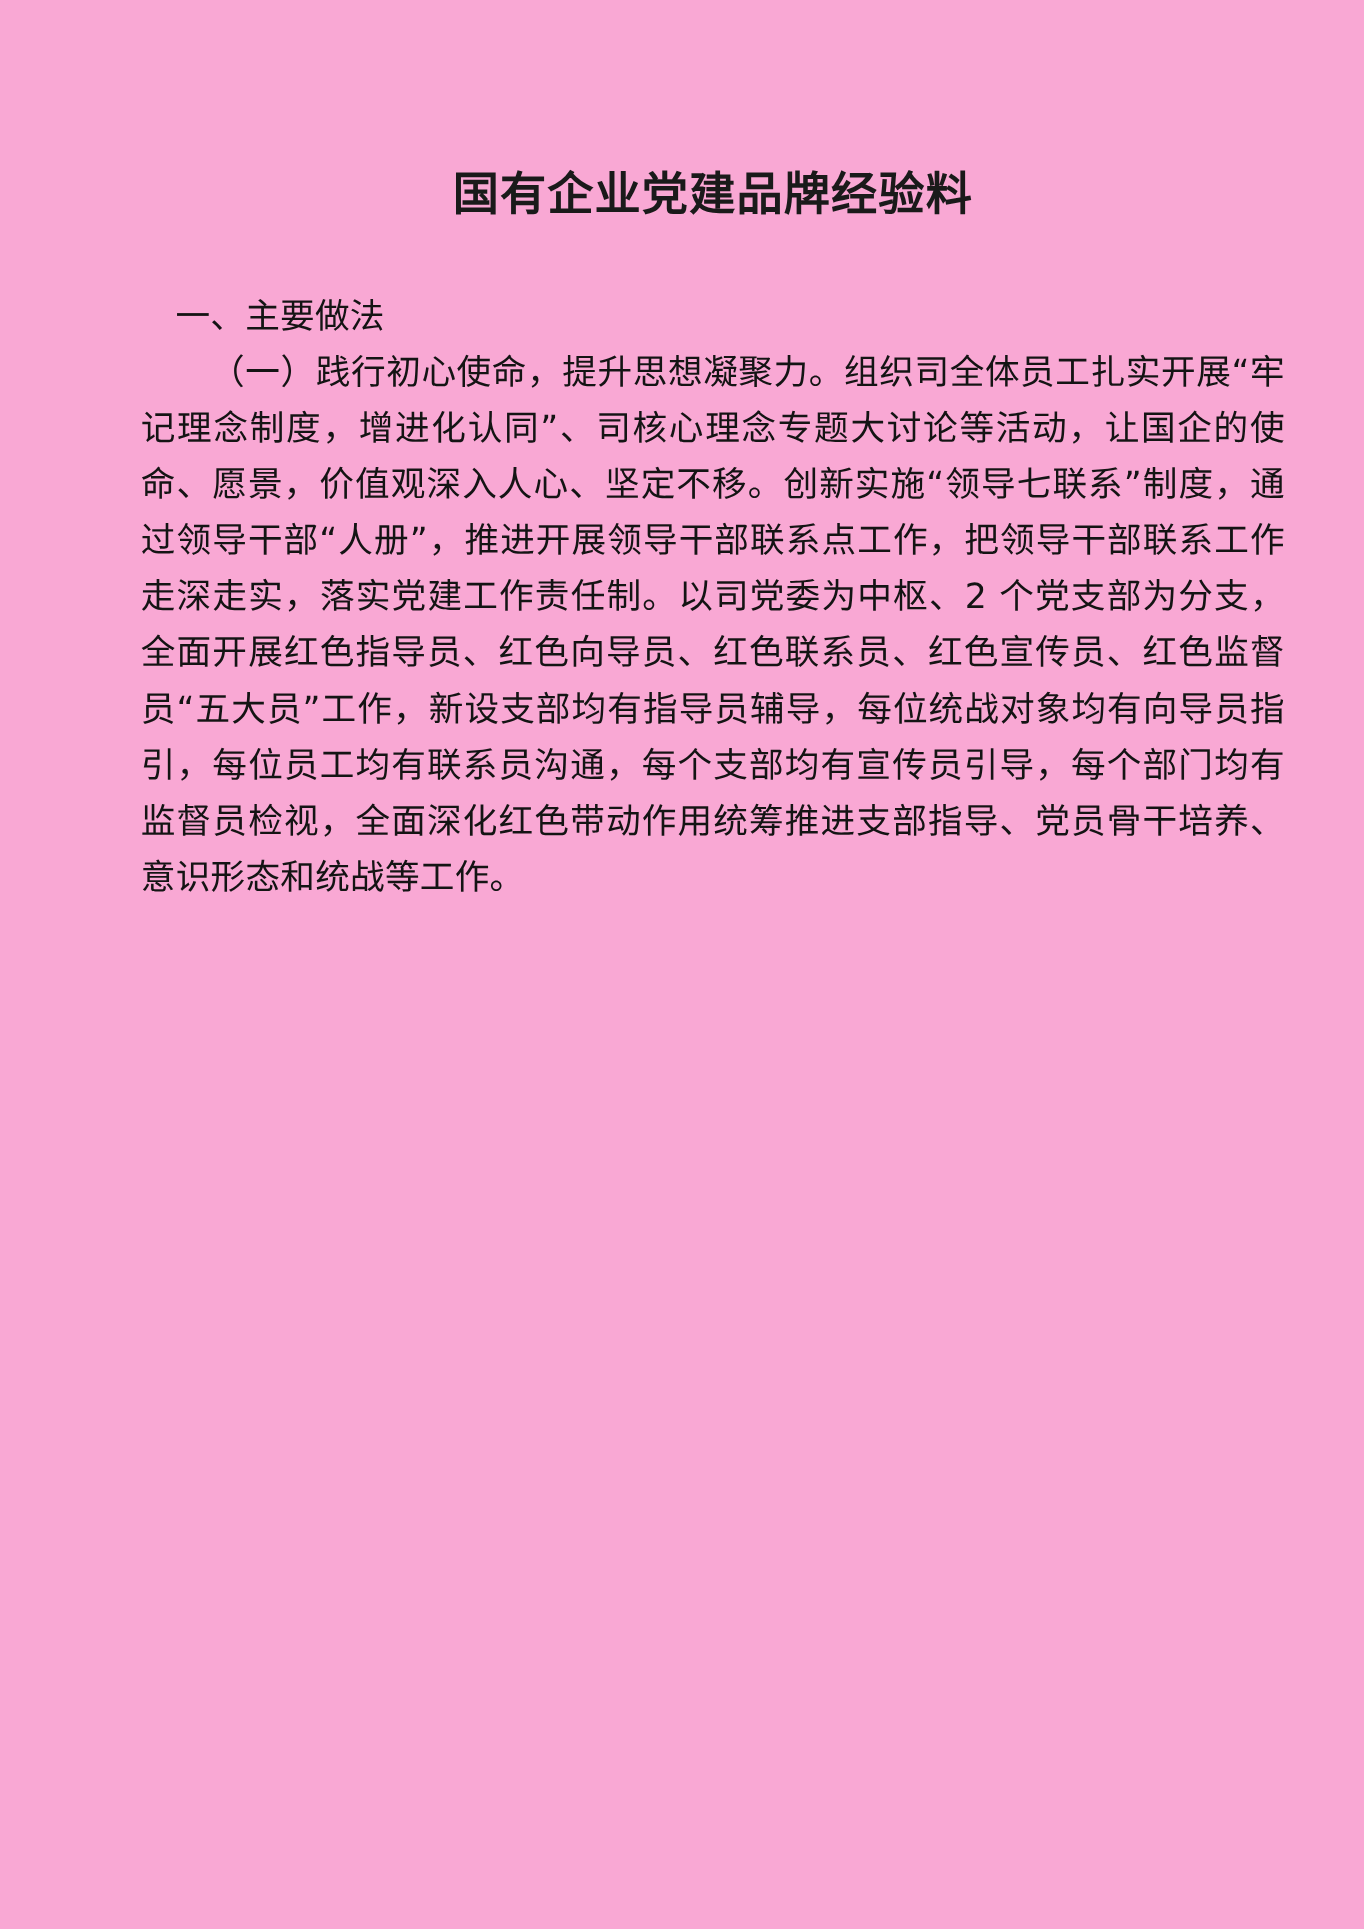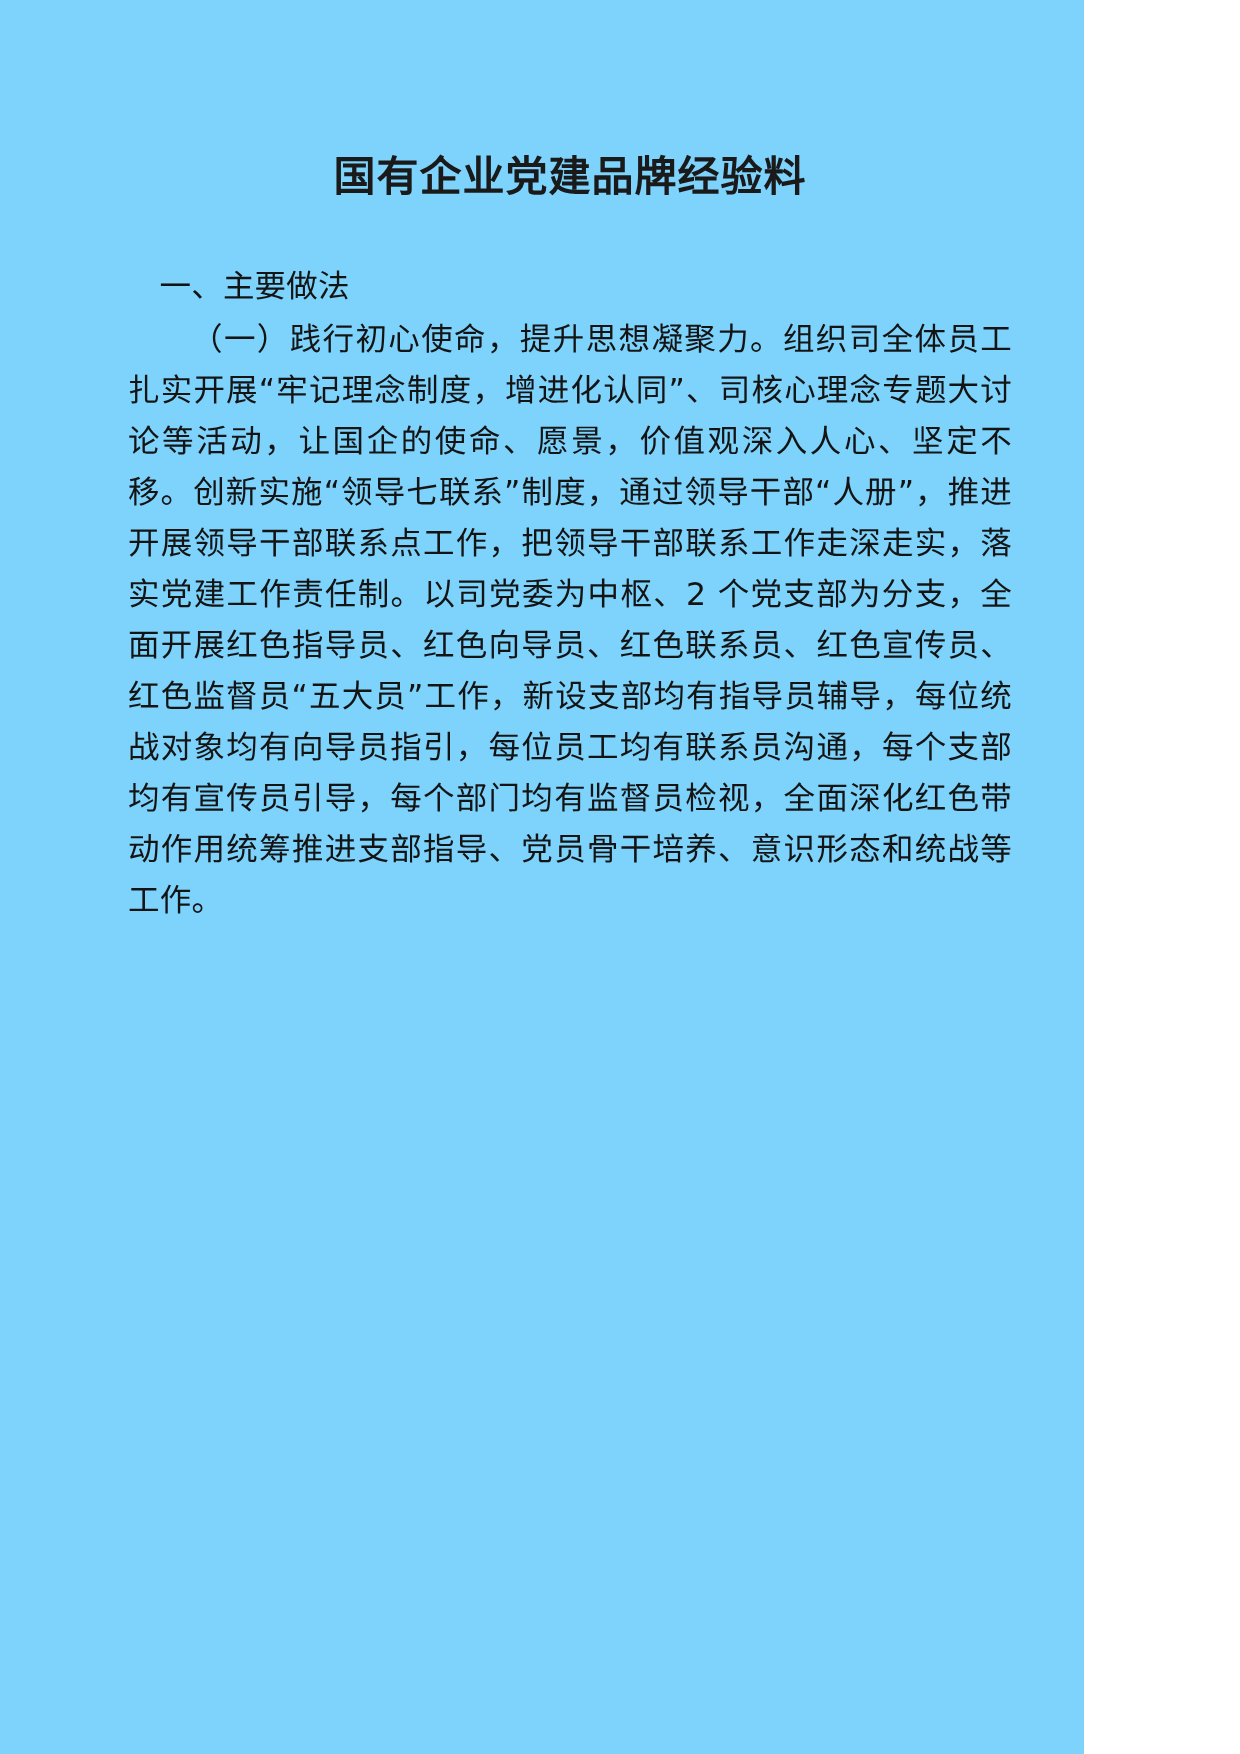--- a/index.html
+++ b/index.html
@@ -2,23 +2,23 @@
 <html lang="zh-CN"><head>
 <meta charset="utf-8">
 <style>
   html, body {
     margin: 0;
     padding: 0;
     background: #ffffff;
   }
   .page {
     position: relative;
-    width: 1084px;
+    width: 1240px;
     height: 1754px;
-    background: #7dd3fc;
+    background: #f9a8d4;
     box-sizing: border-box;
     padding: 150px 72px 0 128px;
     font-family: "DejaVu Sans", "Liberation Sans", sans-serif;
     overflow: hidden;
   }
   .doc-title {
     font-size: 42px;
     font-weight: 700;
     text-align: center;
     color: #1a1a1a;
@@ -33,21 +33,20 @@
     color: #141414;
     text-align: justify;
     text-justify: inter-ideograph;
     letter-spacing: 0.2px;
   }
   .body-text p.indent2 {
     text-indent: 2em;
   }
   .body-text p.indent1 {
     text-indent: 1em;
-    font-family: Liberation Mono, monospace;
   }
 </style>
 </head>
 <body>
 
 <div class="page">
   <h1 class="doc-title">国有企业党建品牌经验料</h1>
 
   <div class="body-text">
     <p class="indent1">一、主要做法</p>

